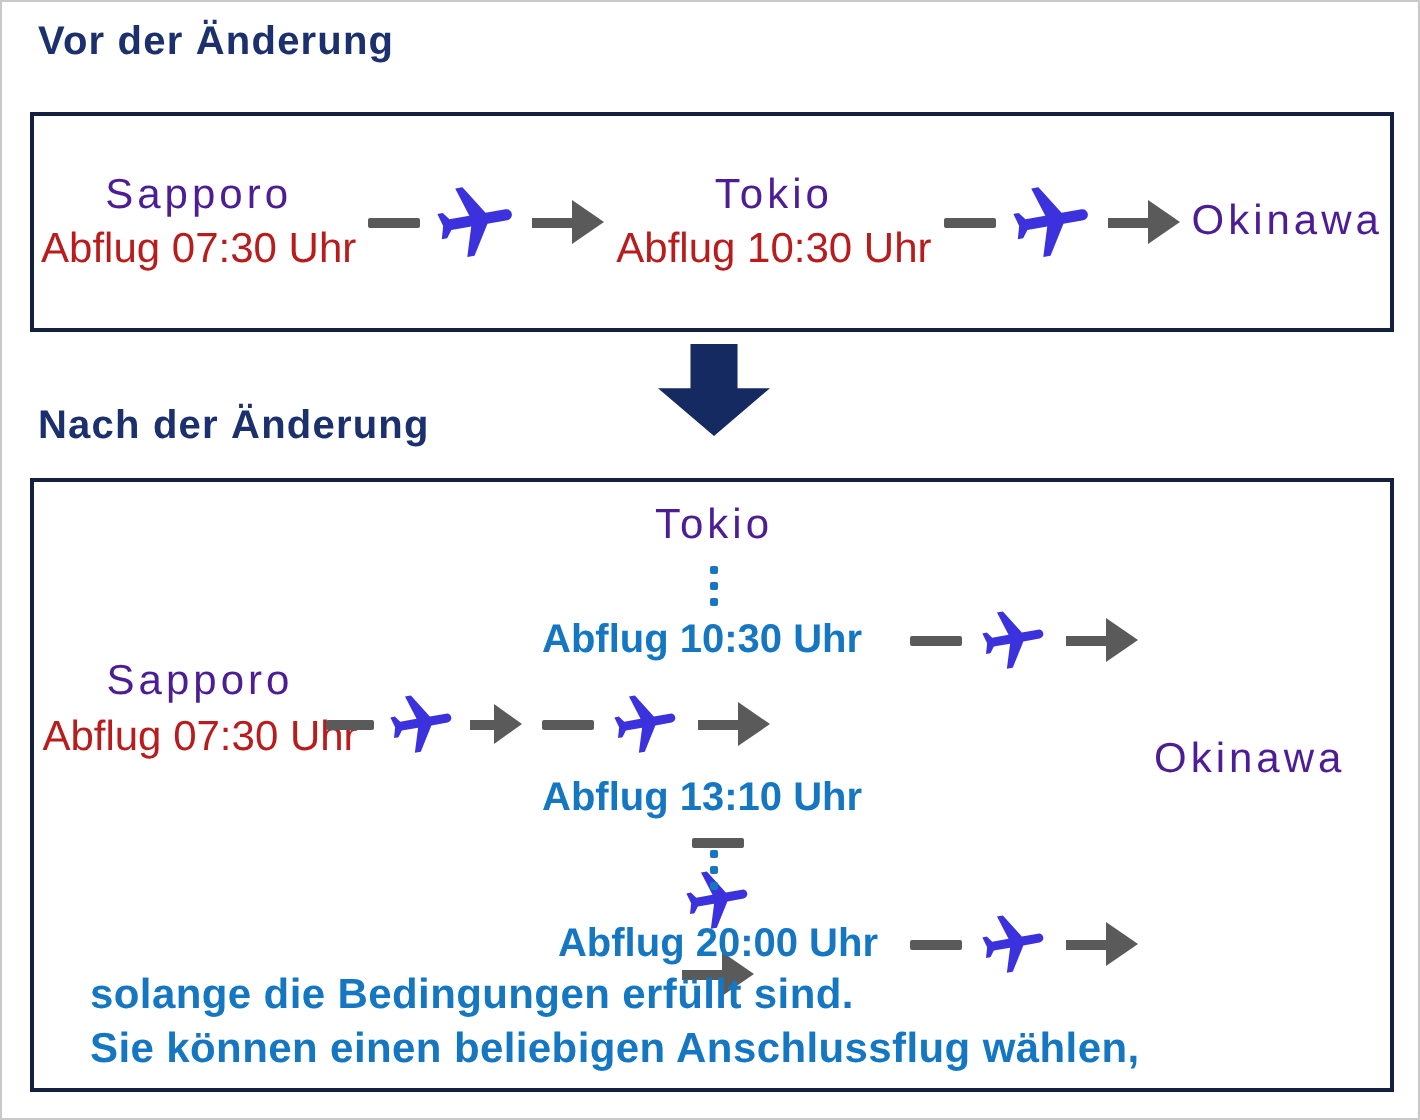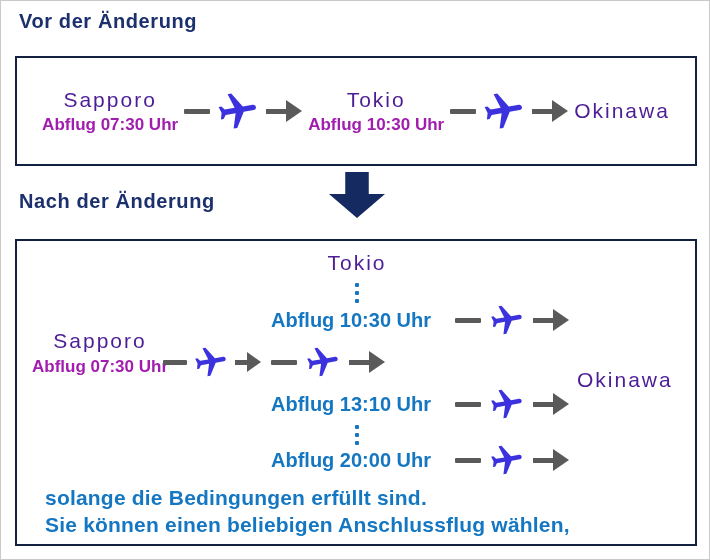--- a/index.html
+++ b/index.html
@@ -6,31 +6,31 @@
   body { background:#fff; font-family:"Liberation Sans","DejaVu Sans",sans-serif; }
   .canvas {
     position:relative; width:710px; height:560px;
     background:#ffffff; border:1px solid #c9c9c9; overflow:hidden;
   }
   .heading {
     position:absolute; left:18px; font-size:20px; font-weight:bold;
     color:#1b306d; letter-spacing:0.6px;
   }
   #heading-before { top:9px; }
-  #heading-after { top:189px; }
+  #heading-after { top:201px; }
   .box {
     position:absolute; left:14px; width:682px;
     border:2px solid #13203f; background:#fff;
   }
   #box-before { top:55px; height:110px; display:flex; align-items:center; justify-content:center; gap:6px; }
   #box-after { top:238px; height:307px; }
 
   .stop { display:flex; flex-direction:column; align-items:center; gap:3px; }
   .city { font-size:21px; font-weight:normal; color:#4c1d95; letter-spacing:2px; white-space:nowrap; }
-  .time { font-size:17px; font-weight:bold; color:#a21caf; white-space:nowrap; }
+  .time { font-size:21px; font-weight:normal; color:#b91c1c; white-space:nowrap; }
 
   .connector { display:flex; align-items:center; gap:6px; }
   .dash { width:26px; height:5px; background:#5a5a5a; border-radius:1px; flex:none; }
   .arrow { display:inline-flex; align-items:center; flex:none; }
   .arrow .shaft { width:20px; height:5px; background:#5a5a5a; }
   .arrow .head { width:0; height:0; border-left:16px solid #5a5a5a; border-top:11px solid transparent; border-bottom:11px solid transparent; }
   .arrow.small .shaft { width:12px; }
   .arrow.small .head { border-left-width:14px; border-top-width:10px; border-bottom-width:10px; }
 
   .plane { flex:none; transform:rotate(80deg); }
@@ -43,21 +43,21 @@
   }
 
   
   #box-after .abs { position:absolute; }
   .hub-city { left:252px; top:10px; width:176px; text-align:center; }
   .vdots { display:flex; flex-direction:column; gap:4px; align-items:center; width:6px; }
   .vdots i { width:4px; height:4px; background:#1577c2; border-radius:1px; }
   #dots-top { left:337px; top:42px; }
   #dots-mid { left:337px; top:184px; }
   .option-row { left:254px; height:32px; display:flex; align-items:center; gap:8px; }
-  #row-0 { top:63px; } #row-1 { top:105px; } #row-2 { top:147px; } #row-3 { top:203px; }
+  #row-0 { top:63px; } #row-1 { top:105px; } #row-2 { top:147px;flex-direction:column; } #row-3 { top:215px;text-align:center; }
   .option-time { width:176px; font-size:20px; font-weight:bold; color:#1577c2; white-space:nowrap; }
   .origin-group { left:2px; top:88px; width:162px; display:flex; flex-direction:column; align-items:center; gap:4px; }
   .origin-connector { left:146px; top:104px; height:34px; display:flex; align-items:center; gap:6px; }
   .origin-connector .dash { width:24px; }
   .dest-city { left:560px; top:127px; }
   .note { left:28px; top:243px; font-size:21px; font-weight:bold; color:#1577c2; line-height:27px; letter-spacing:0.2px; white-space:nowrap; }
 </style>
 </head>
 <body>
 

